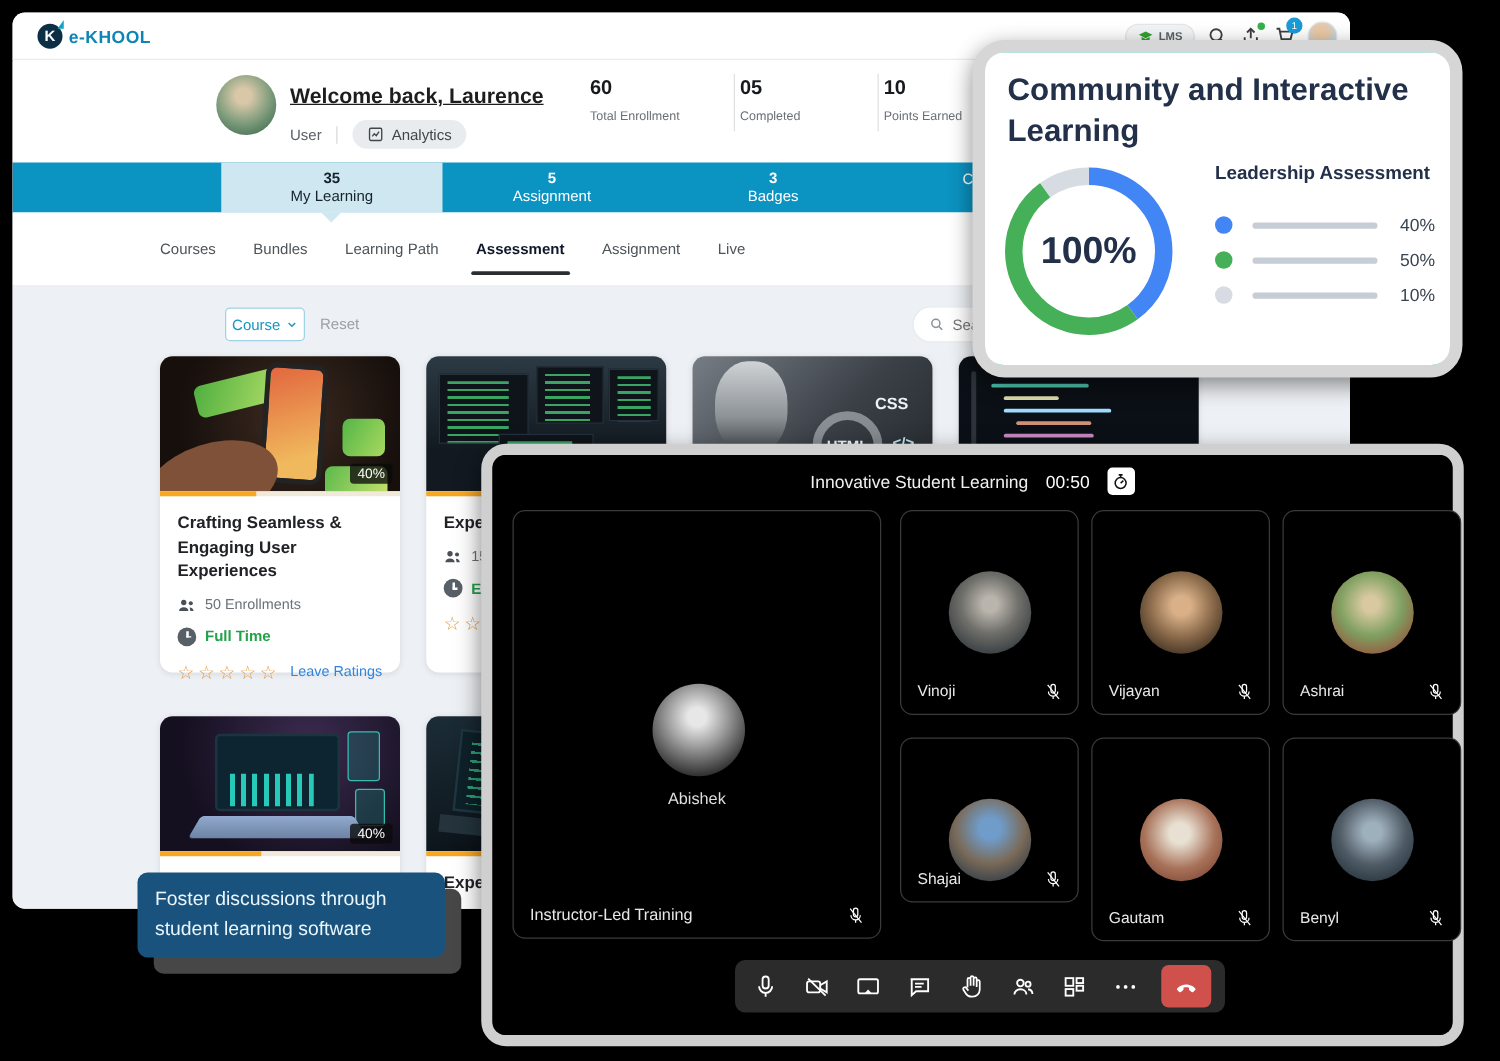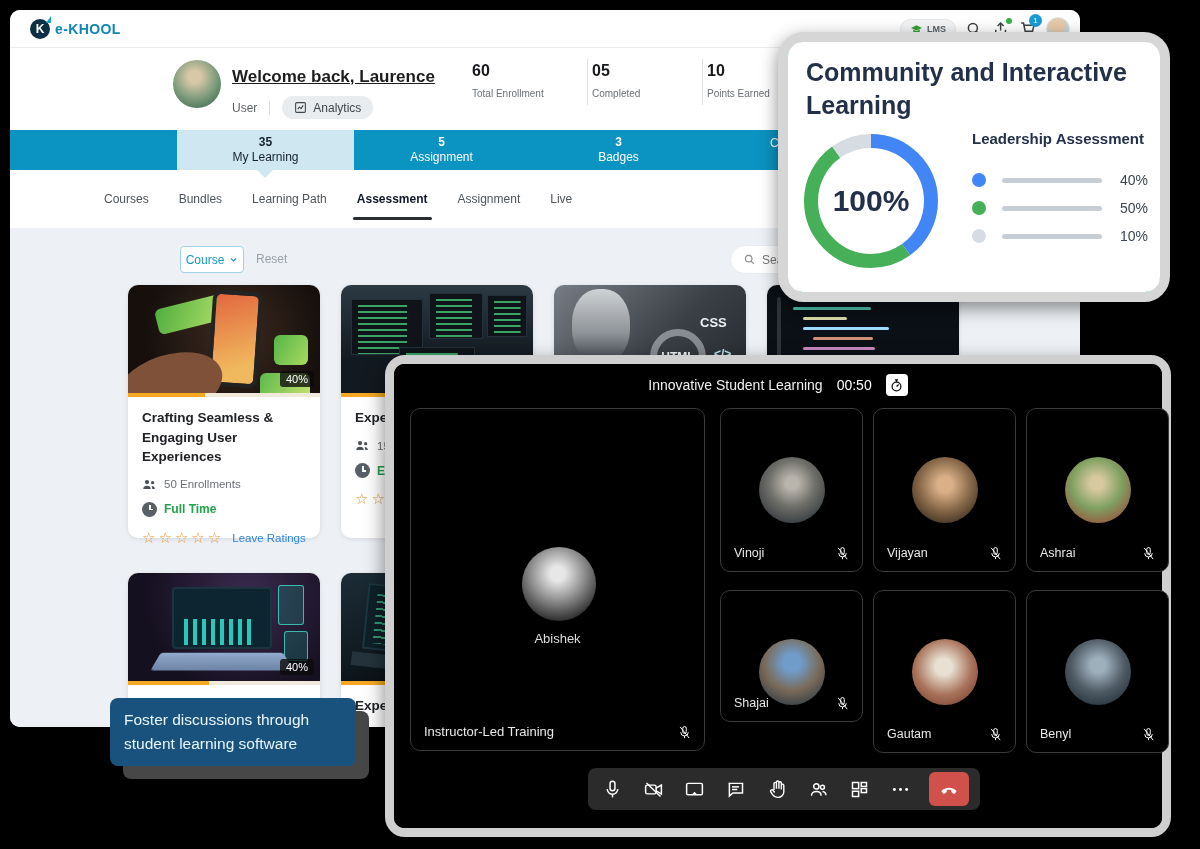--- a/index.html
+++ b/index.html
@@ -35,21 +35,21 @@
   .stat-sep { position:absolute; top:10px; width:1px; height:46px; background:#e1e1e1; }
 
   .navbar { position:absolute; left:0; top:120px; width:100%; height:40px; background:#0b93c1; }
   .ntab { position:absolute; top:0; height:40px; width:177px; text-align:center; padding-top:5px; cursor:pointer; }
   .ntab .n-count { font-size:12px; font-weight:bold; color:#fff; }
   .ntab .n-label { font-size:12px; color:#fff; margin-top:1px; }
   .ntab.active { background:#cfe7f0; }
   .ntab.active .n-count, .ntab.active .n-label { color:#14232c; }
   .nav-tri { position:absolute; left:247px; top:160px; width:0; height:0; border-left:8px solid transparent; border-right:8px solid transparent; border-top:8px solid #cfe7f0; z-index:3; }
 
-  .subtabs { position:absolute; left:0; top:160px; width:100%; height:58px; background:#fff; display:flex; align-items:center; gap:30px; padding-left:94px; }
+  .subtabs { position:absolute; left:0; top:160px; width:100%; height:58px; background:#fff; display:flex; align-items:center; gap:30px; padding-left:118px; }
   .stab { font-size:12px; color:#4d545a; position:relative; padding:8px 0; cursor:pointer; }
   .stab.active { font-weight:bold; color:#0f172a; }
   .stab.active::after { content:""; position:absolute; left:-4px; right:-4px; bottom:-6px; height:3px; background:#2b2e31; border-radius:2px; }
 
   .content { position:absolute; left:0; top:218px; width:100%; height:499px; background:#edf0f4; }
   .course-btn { position:absolute; left:170px; top:18px; width:64px; height:27px; background:#fff; border:1px solid #9fd2e4; border-radius:4px; color:#1697c0; font-size:12px; display:flex; align-items:center; justify-content:center; gap:5px; cursor:pointer; }
   .reset-lbl { position:absolute; left:246px; top:24px; font-size:12px; color:#9aa0a6; cursor:pointer; }
   .search-pill { position:absolute; left:720px; top:17px; width:330px; height:29px; background:#fff; border:1px solid #e7eaee; border-radius:15px; display:flex; align-items:center; gap:6px; padding:0 12px; }
   .search-pill input { border:none; outline:none; font-size:12px; color:#777; width:200px; background:transparent; }
 

